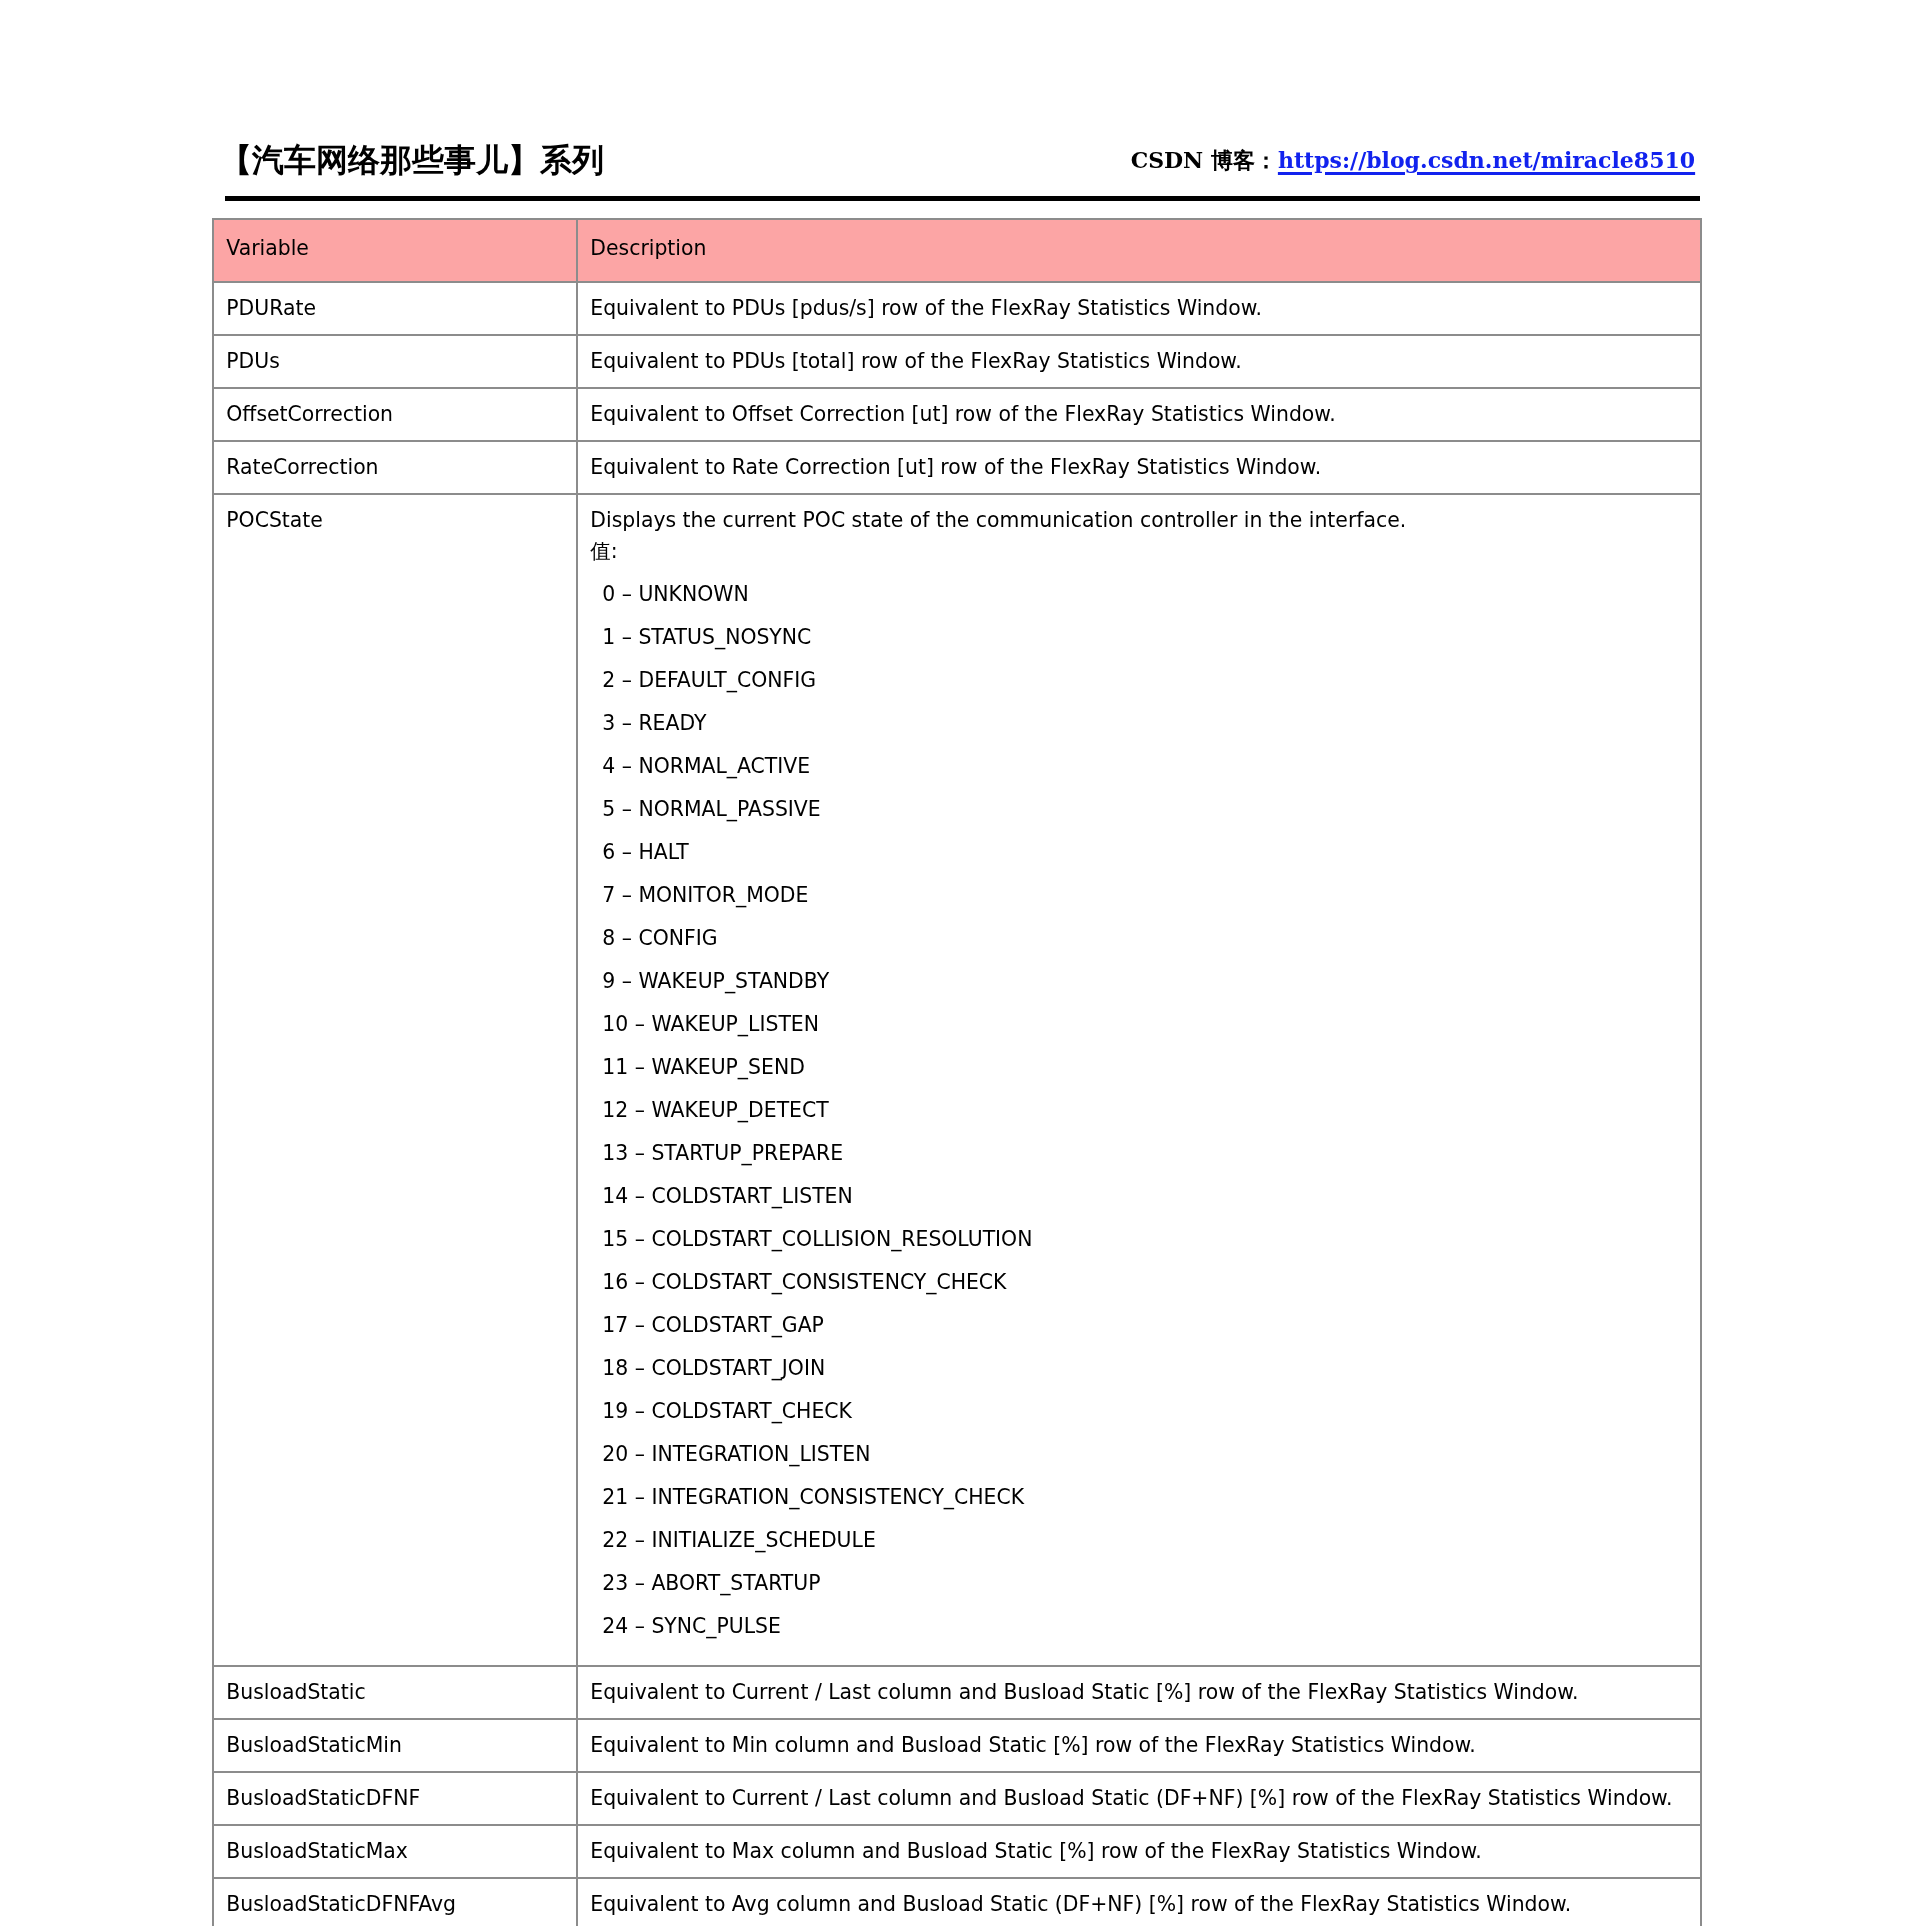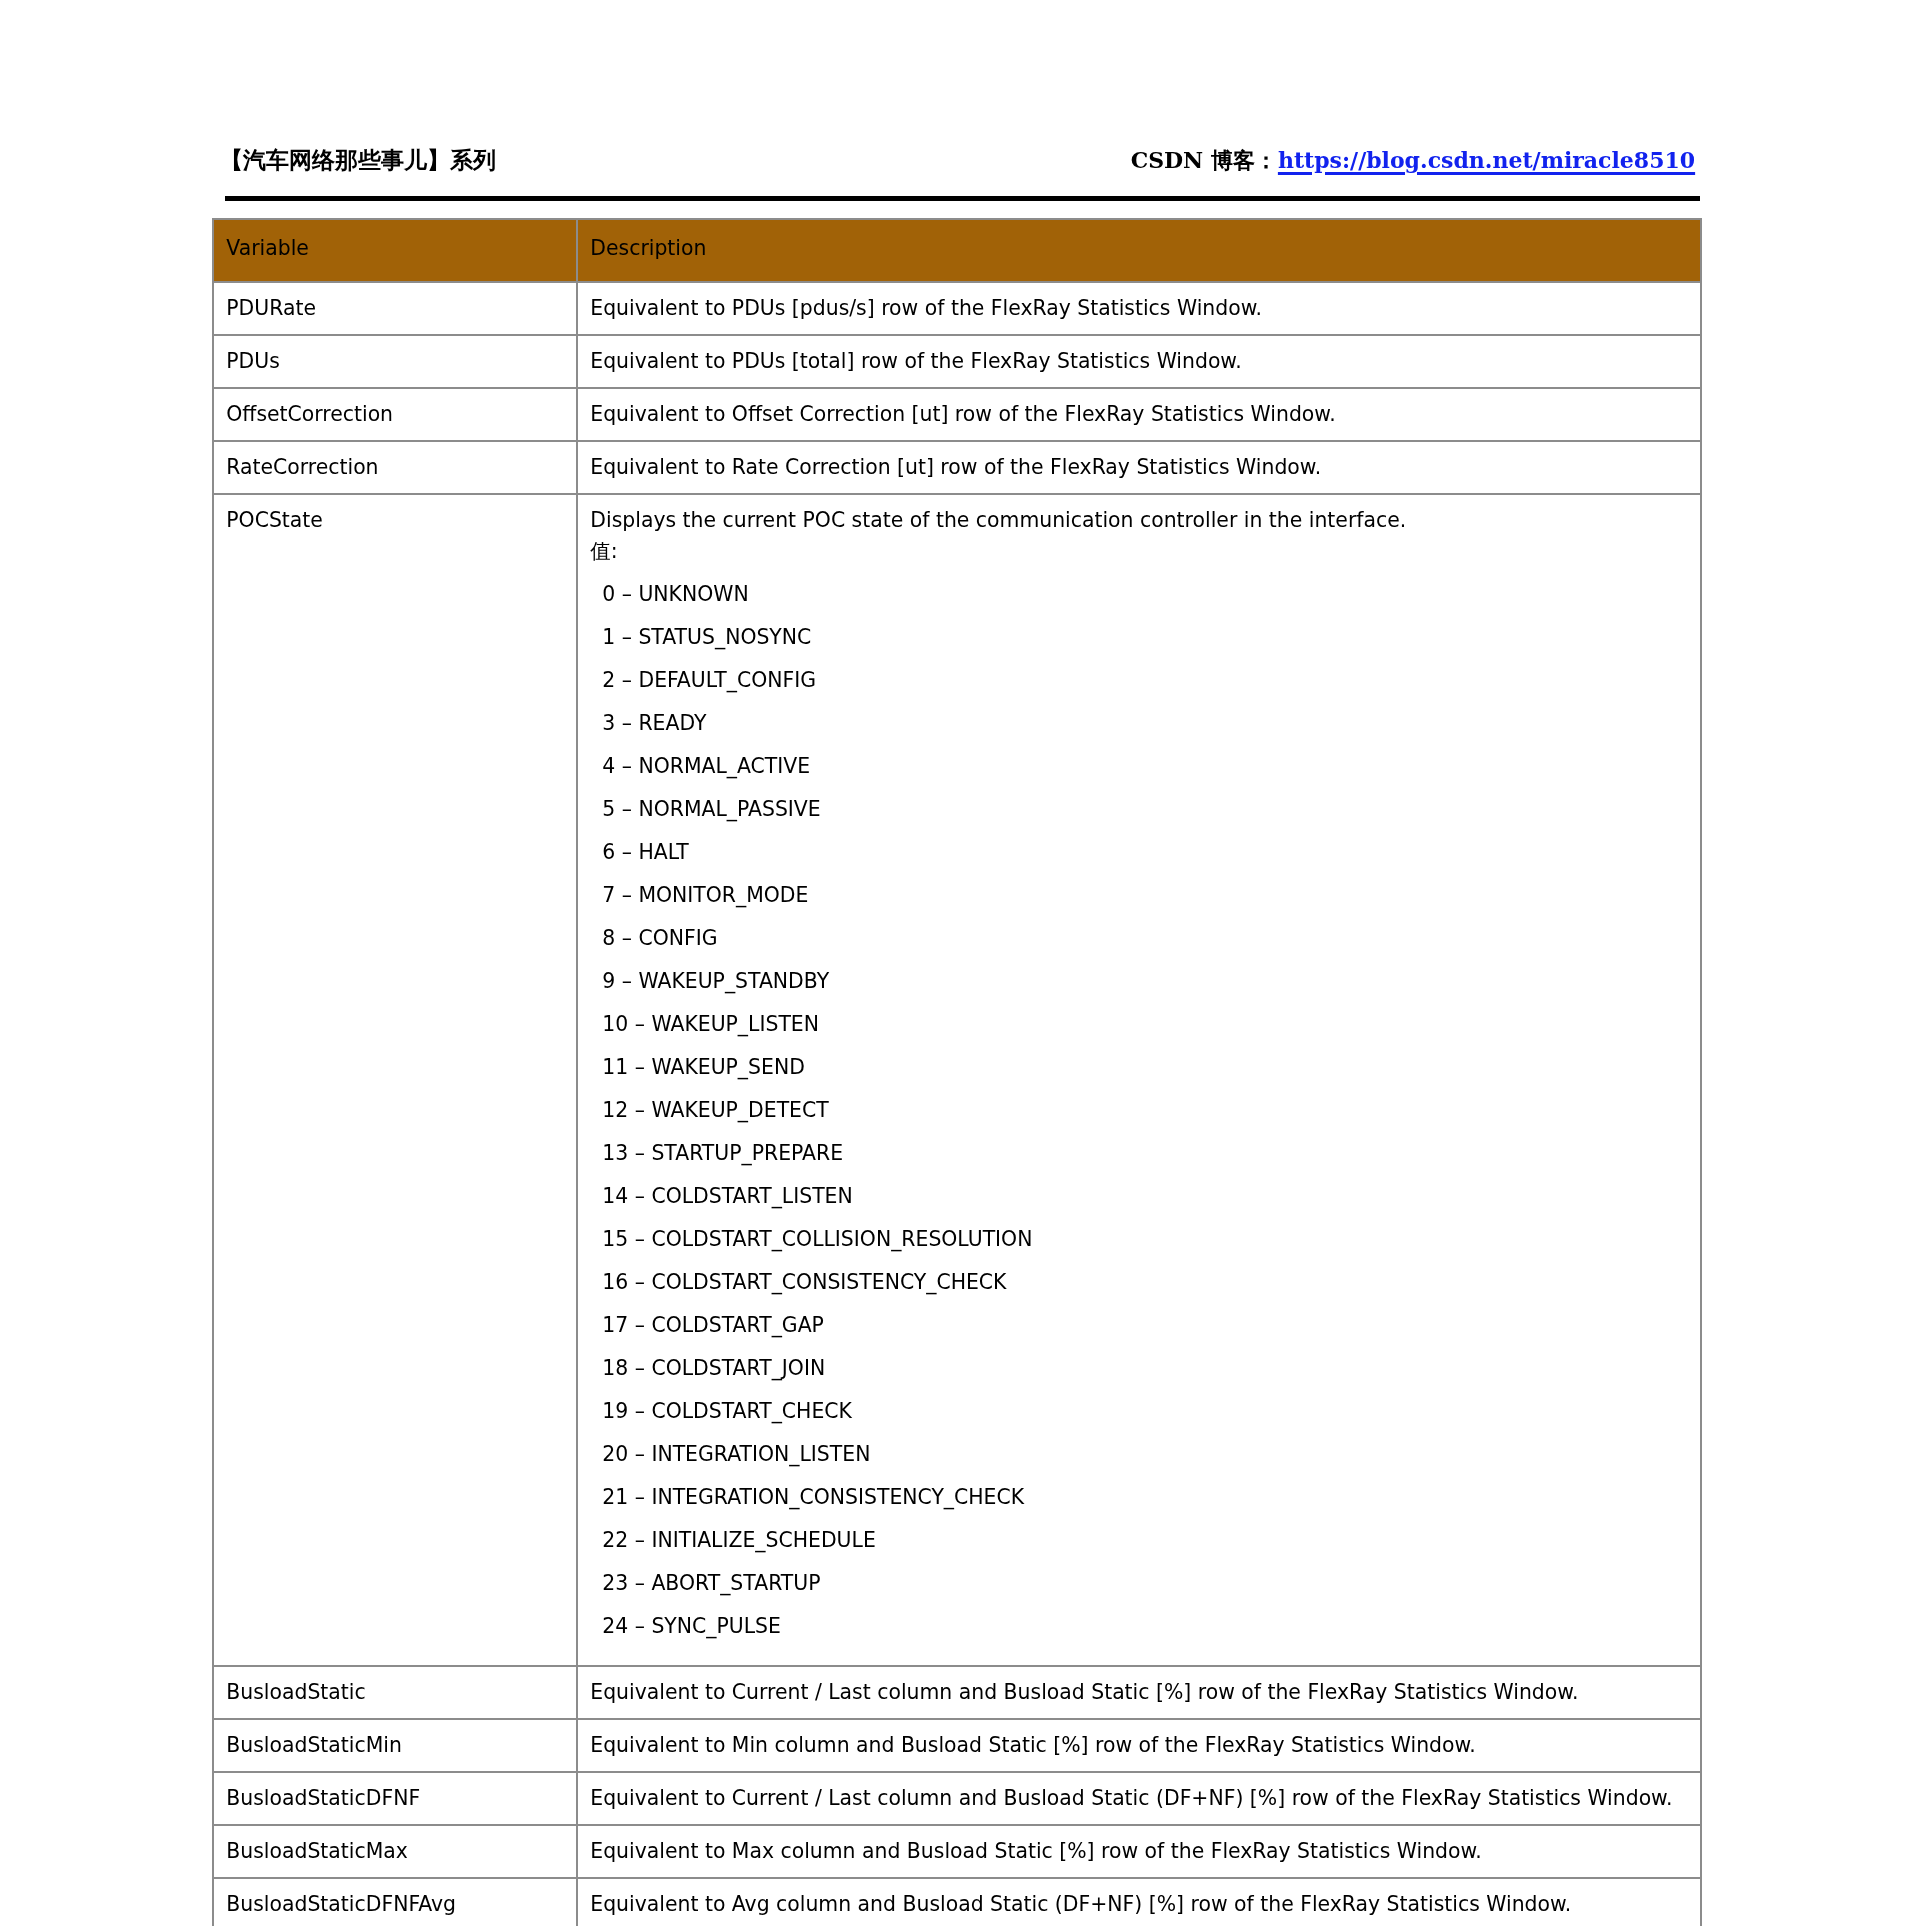--- a/index.html
+++ b/index.html
@@ -31,21 +31,21 @@
     top: 137px;
     width: 1479px;
     height: 46px;
     display: flex;
     align-items: center;
     justify-content: space-between;
   }
   .hdr-left {
     font-family: "DejaVu Sans", "Liberation Sans", sans-serif;
     font-weight: bold;
-    font-size: 23px;
+    font-size: 32px;
     line-height: 1;
     letter-spacing: 0px;
     white-space: nowrap;
   }
   .hdr-right {
     font-family: "DejaVu Serif", "Liberation Serif", serif;
     font-weight: bold;
     font-size: 22px;
     line-height: 1;
     white-space: nowrap;
@@ -87,21 +87,21 @@
 
   .var-table th, .var-table td {
     border: 2.3px solid #8c8c8c;
     vertical-align: top;
     padding: 10px 11.6px 10px 12.3px;
     font-weight: normal;
     text-align: left;
     line-height: 1.52;
   }
   .var-table thead th {
-    background: #a16207;
+    background: #fca5a5;
     padding-top: 13px;
     padding-bottom: 17px;
   }
   .var-table td.varname {
     white-space: nowrap;
     margin-left: 36px;
   }
   .var-table td.desc {
     text-align: justify;
     text-justify: inter-word;

